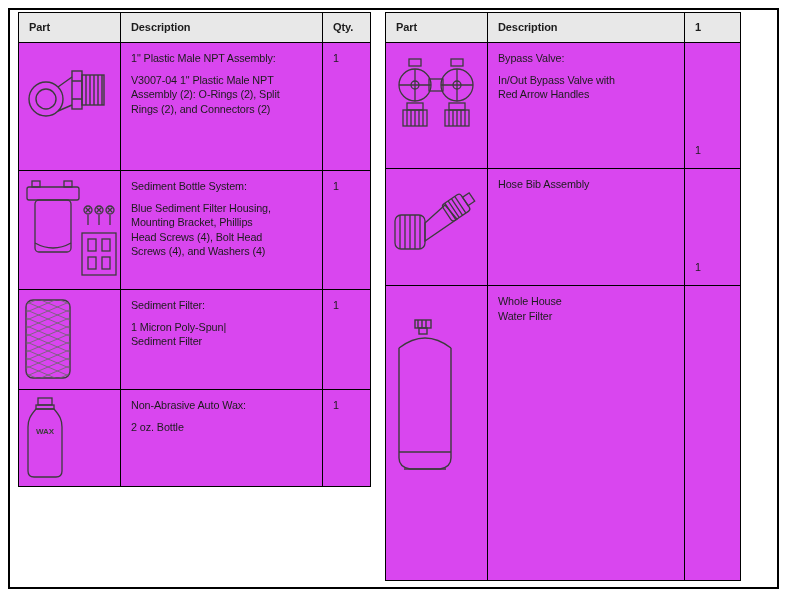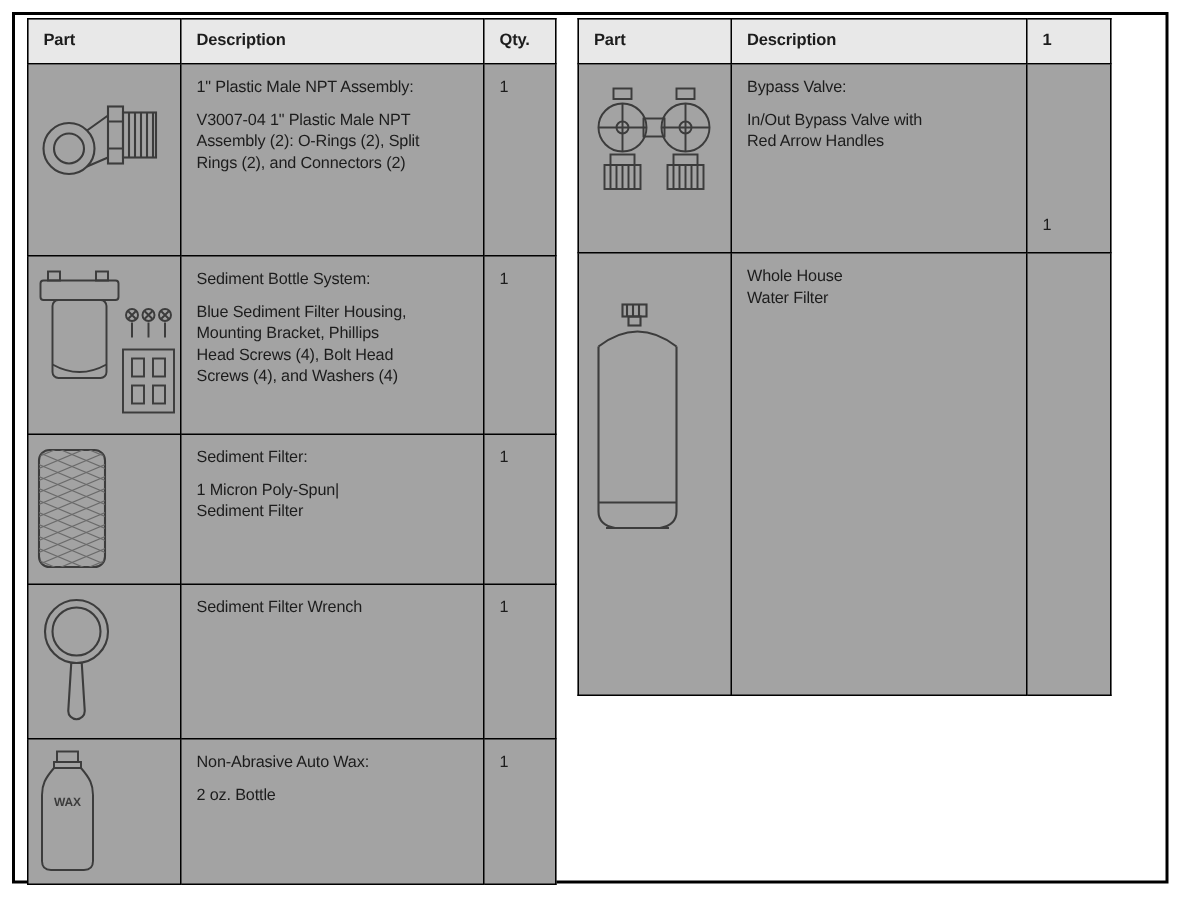--- a/index.html
+++ b/index.html
@@ -13,21 +13,21 @@
     position:absolute; left:8px; top:8px;
     width:771px; height:581px;
     border:2px solid #000;
     pointer-events:none;
   }
   table {
     border-collapse:collapse;
     table-layout:fixed;
     position:absolute;
     top:12px;
-    background:#a3a3a3;
+    background:#d946ef;
   }
   .tbl-left  { left:18px;  width:352px; }
   .tbl-right { left:385px; width:355px; }
   th, td {
     border:1px solid #000;
     vertical-align:top;
     text-align:left;
   }
   th {
     background:#e8e8e8;
@@ -169,37 +169,20 @@
       </span>
     </td>
     <td>
       <div class="desc-title">Sediment Filter:</div>
       <div class="desc-body">1 Micron Poly-Spun|
 Sediment Filter</div>
     </td>
     <td class="qty-cell">1</td>
   </tr>
 
-  <tr style="height:100px">
-    <td class="part-cell">
-      <span>
-        <svg width="58" height="90" viewBox="0 0 58 90">
-          <g fill="none" stroke="#3c3c3c" stroke-width="1.4">
-            <circle cx="29" cy="25" r="21"></circle>
-            <circle cx="29" cy="25" r="16"></circle>
-            <path d="M25.5 46 h7 l2 32 a5.5 5.5 0 0 1 -11 0 z"></path>
-          </g>
-        </svg>
-      </span>
-    </td>
-    <td>
-      <div class="desc-title">Sediment Filter Wrench</div>
-    </td>
-    <td class="qty-cell">1</td>
-  </tr>
 
   <tr style="height:92px">
     <td class="part-cell">
       <span>
         <svg width="46" height="84" viewBox="0 0 46 84">
           <g fill="none" stroke="#3c3c3c" stroke-width="1.3">
             <rect x="16" y="2" width="14" height="7"></rect>
             <rect x="14" y="9" width="18" height="4"></rect>
             <path d="M14 13 C8 20 6 24 6 31 L6 75 q0 6 6 6 h22 q6 0 6 -6 L40 31 c0 -7 -2 -11 -8 -18 z"></path>
           </g>
@@ -254,20 +237,42 @@
       </span>
     </td>
     <td>
       <div class="desc-title">Bypass Valve:</div>
       <div class="desc-body">In/Out Bypass Valve with
 Red Arrow Handles</div>
     </td>
     <td class="qty-cell qty-bottom">1</td>
   </tr>
 
+  <tr style="height:117px">
+    <td class="part-cell">
+      <span>
+        <svg width="92" height="86" viewBox="0 0 92 86">
+          <g fill="none" stroke="#3c3c3c" stroke-width="1.3">
+            <rect x="6" y="40" width="30" height="34" rx="6"></rect>
+            <path d="M11 40 v34 M16 40 v34 M21 40 v34 M26 40 v34 M31 40 v34"></path>
+            <path d="M36 48 L56 30 L68 44 L36 66 Z"></path>
+            <g transform="rotate(-34 68 32)">
+              <rect x="56" y="22" width="22" height="20" rx="3"></rect>
+              <path d="M60 22 v20 M64 22 v20 M68 22 v20 M72 22 v20"></path>
+              <rect x="78" y="27" width="8" height="10"></rect>
+            </g>
+          </g>
+        </svg>
+      </span>
+    </td>
+    <td>
+      <div class="desc-title">Hose Bib Assembly</div>
+    </td>
+    <td class="qty-cell qty-bottom">1</td>
+  </tr>
 
   <tr style="height:295px">
     <td class="part-cell">
       <span class="mt-lg" style="display:inline-block">
         <svg width="72" height="162" viewBox="0 0 72 162">
           <g fill="none" stroke="#3c3c3c" stroke-width="1.4">
             <rect x="26" y="2" width="16" height="8"></rect>
             <path d="M29 2 v8 M33 2 v8 M37 2 v8"></path>
             <rect x="30" y="10" width="8" height="6"></rect>
             <path d="M10 30 q26 -20 52 0"></path>

